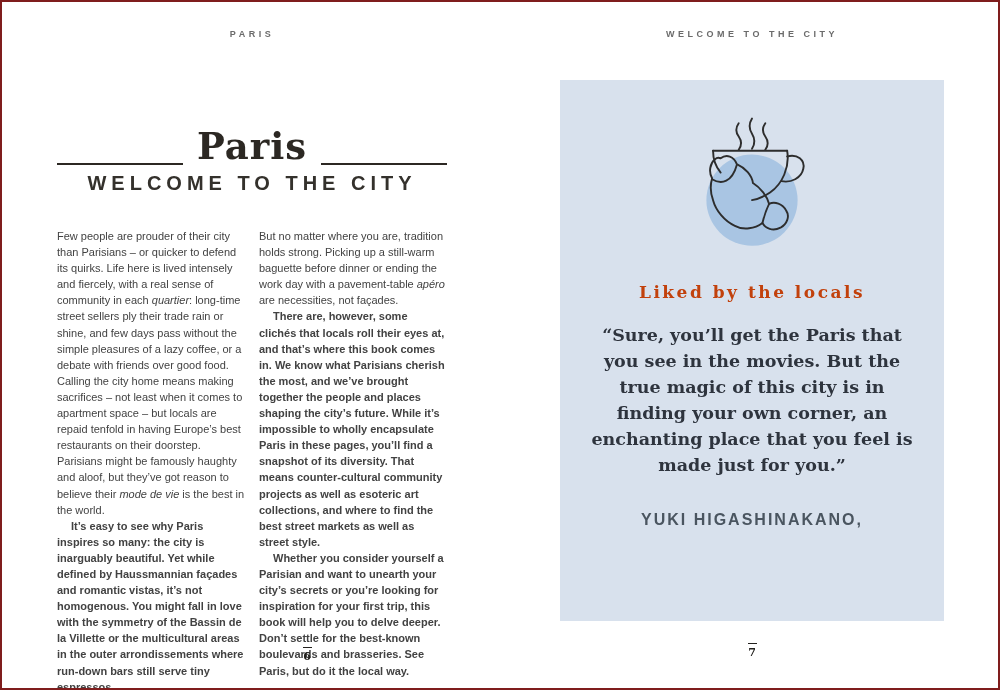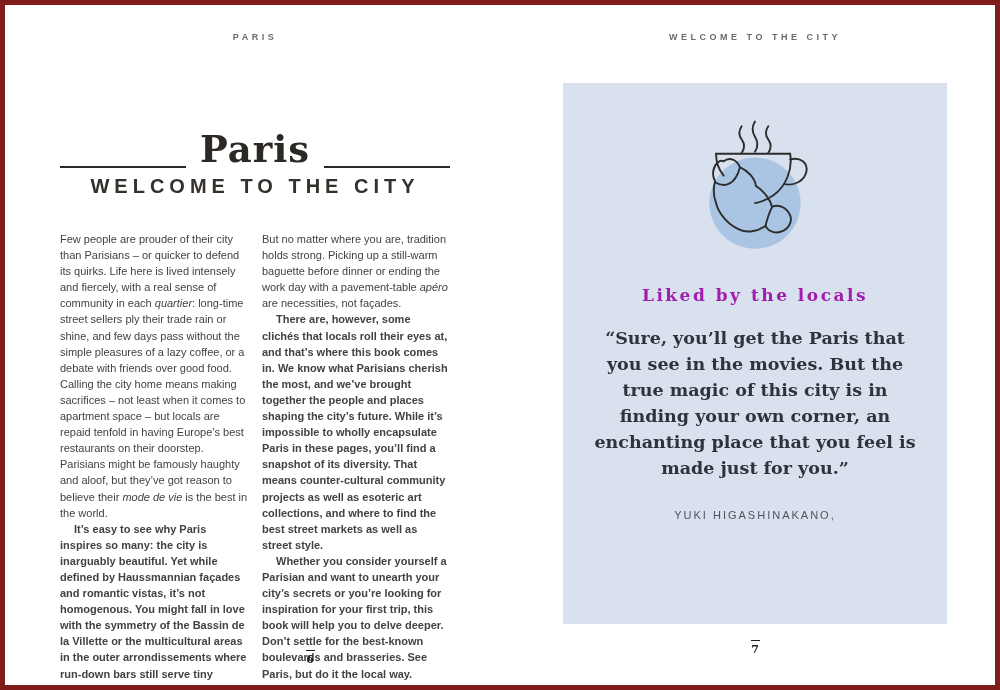--- a/index.html
+++ b/index.html
@@ -1,19 +1,19 @@
 <!DOCTYPE html>
 <html><head>
 <meta charset="utf-8">
 <style>
   * { margin:0; padding:0; box-sizing:border-box; }
   html,body { background:#e9e9e9; }
   .spread {
     position:relative; width:1000px; height:690px;
-    background:#ffffff; border:5px solid #7f1d1d;
+    background:#ffffff; border:2px solid #7f1d1d;
     font-family:"Liberation Sans", sans-serif;
     color:#3f3f3f; overflow:hidden;
   }
 
   
   .running-head {
     position:absolute; top:27px; font-size:9px; font-weight:600;
     letter-spacing:3.5px; color:#6b6b6b; text-align:center;
   }
   .running-head.left  { left:55px;  width:390px; }
@@ -53,28 +53,28 @@
   .quote-card {
     position:absolute; left:558px; top:78px; width:384px; height:541px;
     background:#d8e1ed; text-align:center;
   }
   .illustration { margin-top:28px; }
   .line-art { fill:none; stroke:#2d2d2d; stroke-width:2; stroke-linecap:round; stroke-linejoin:round; }
 
   .card-heading {
     margin-top:18px;
     font-family:"DejaVu Serif","Liberation Serif",serif; font-weight:700;
-    font-size:17px; letter-spacing:2.5px; color:#a21caf;
+    font-size:17px; letter-spacing:2.5px; color:#c2410c;
   }
   .card-quote {
     margin:20px auto 2px auto; width:340px;
     font-family:"DejaVu Serif","Liberation Serif",serif; font-weight:700;
     font-size:17.5px; line-height:26px; color:#2e343e;
   }
-  .card-attanalysis { margin-top:26px; font-size:11px; font-weight:400; letter-spacing:2px; color:#4a5560; line-height:16px; }
+  .card-attanalysis { margin-top:34px; font-size:16px; font-weight:700; letter-spacing:2px; color:#4a5560; line-height:16px; }
 </style>
 </head>
 <body>
 
 <div class="spread">
 
   <div class="running-head left">PARIS</div>
   <div class="running-head right">WELCOME TO THE CITY</div>
 
   <div class="left-page">

